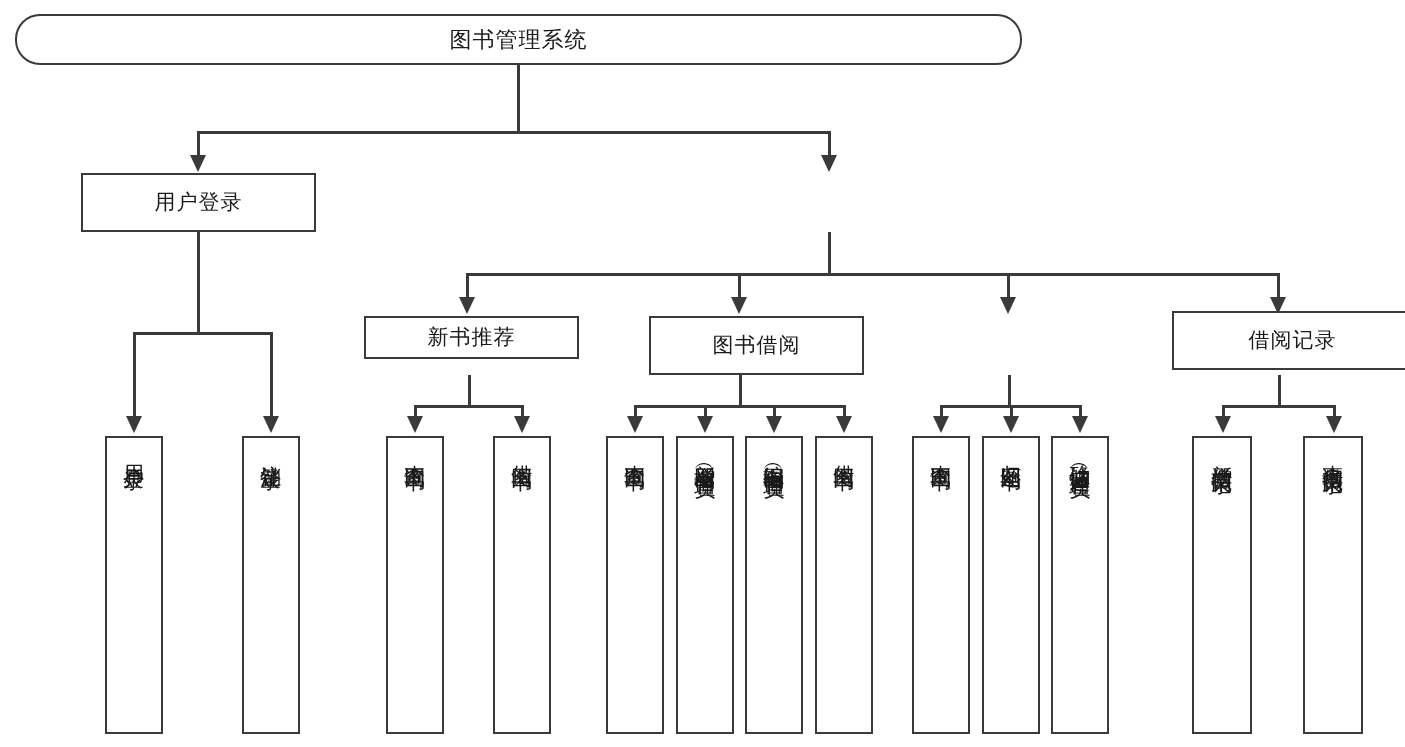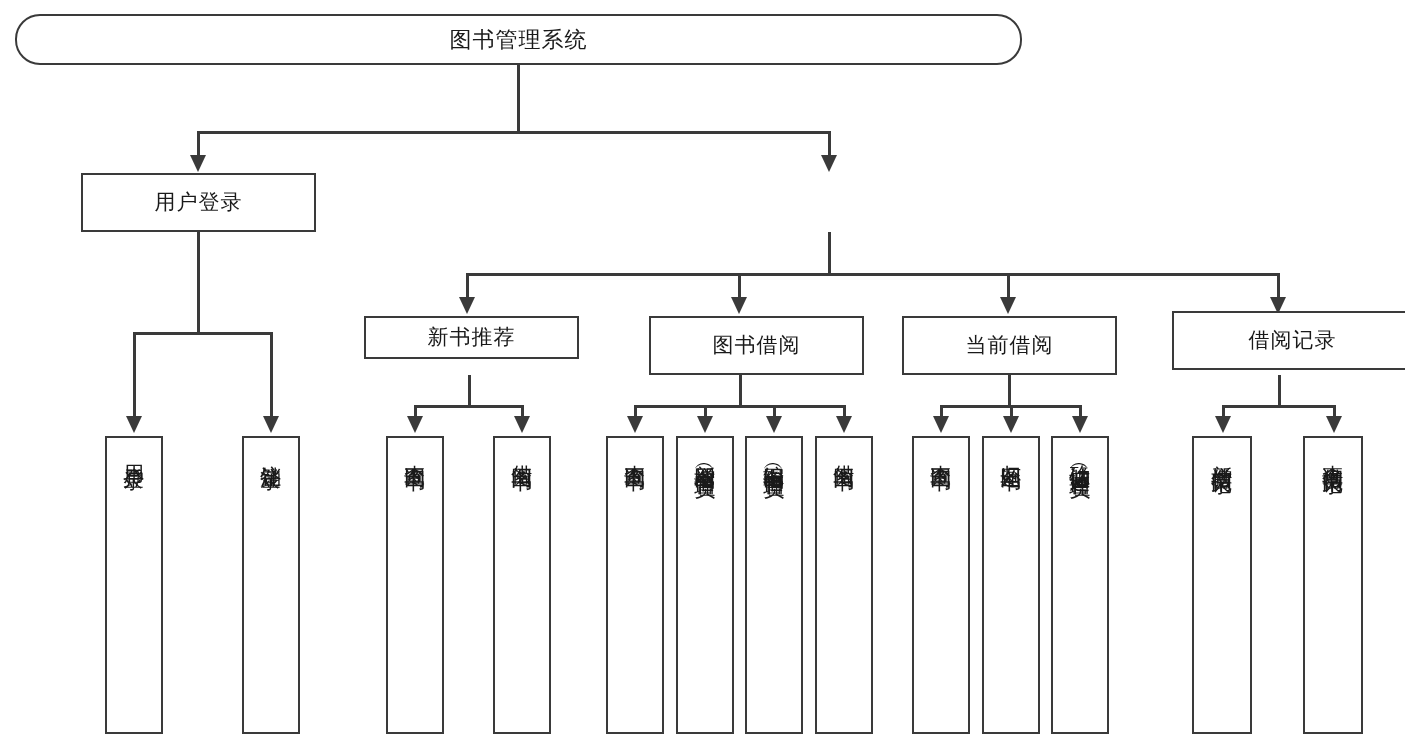--- a/index.html
+++ b/index.html
@@ -116,23 +116,20 @@
   <div class="arrow" style="left:1000px;top:297px;"></div>
   <div class="vline" style="left:1277px;top:273px;height:26px;"></div>
   <div class="arrow" style="left:1270px;top:297px;"></div>
 
   <div class="node" style="left:364px;top:316px;width:215px;height:43px;justify-content:center;">
     <span class="lbl">新书推荐</span>
   </div>
   <div class="node" style="left:633px;top:316px;width:215px;height:59px;margin-left:16px;">
     <span class="lbl">图书借阅</span>
   </div>
-  <div class="node" style="left:902px;top:316px;width:215px;height:59px;">
-    <span class="lbl">当前借阅</span>
-  </div>
   <div class="node" style="left:1172px;top:311px;width:241px;height:59px;">
     <span class="lbl">借阅记录</span>
   </div>
 
   <div class="vline" style="left:468px;top:375px;height:33px;"></div>
   <div class="hline" style="left:414px;top:405px;width:110px;"></div>
   <div class="vline" style="left:414px;top:405px;height:13px;"></div>
   <div class="arrow" style="left:407px;top:416px;"></div>
   <div class="vline" style="left:521px;top:405px;height:13px;"></div>
   <div class="arrow" style="left:514px;top:416px;"></div>

